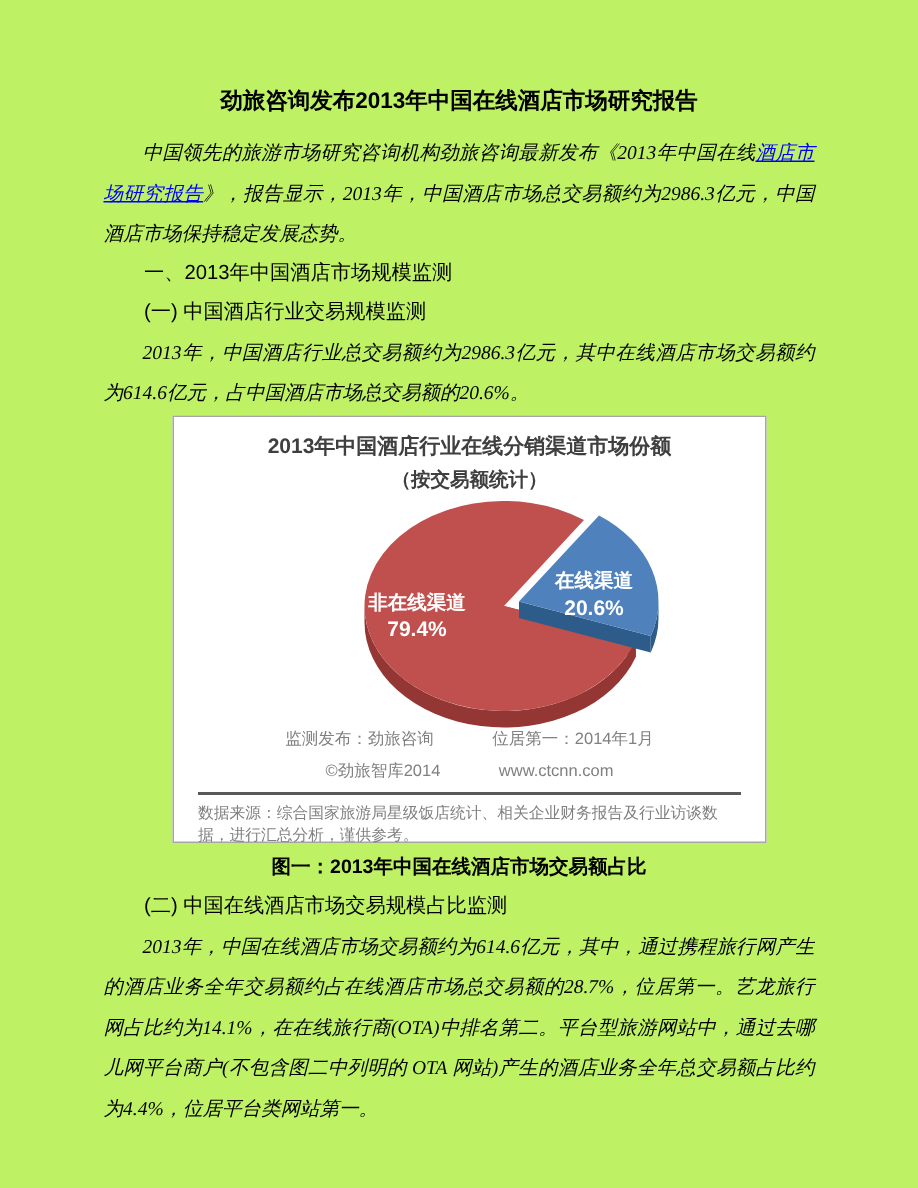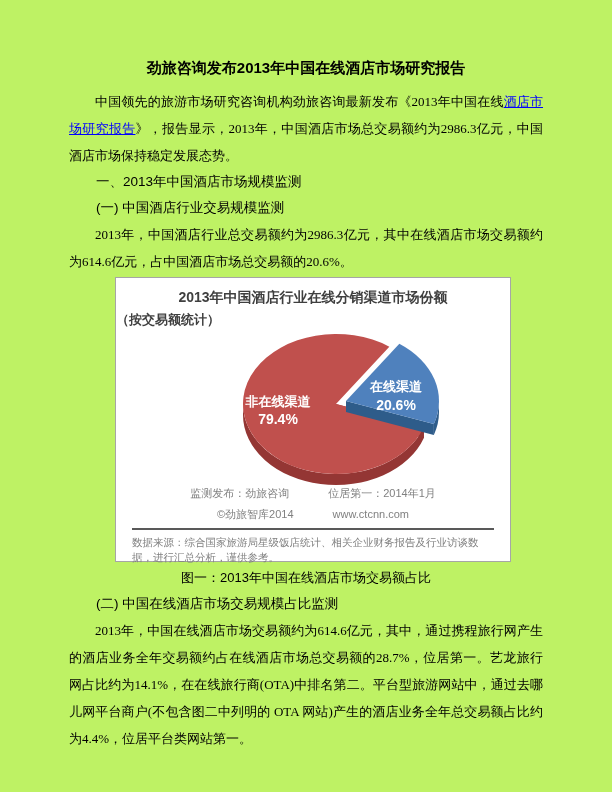--- a/index.html
+++ b/index.html
@@ -7,52 +7,52 @@
     position:relative; width:612px; height:792px; background:#bef264;
     box-sizing:border-box; padding:58px 69px 0 69px;
     font-family:"Liberation Serif", serif; color:#000; overflow:hidden;
   }
   .doc-title {
     font-family:"Liberation Sans", sans-serif; font-weight:bold;
     font-size:15px; line-height:20px; text-align:center; margin:0 0 10px 0;
   }
   .body-para {
     margin:0; font-size:13px; line-height:27px; text-align:justify;
-    text-indent:2em; word-break:break-all;
+    text-indent:2em; word-break:break-all;font-style:italic;
   }
   .doc-link { color:#0000ff; text-decoration:underline; cursor:pointer; }
   .h-num, .h-sub {
     font-family:"Liberation Sans", sans-serif; font-weight:normal;
     font-size:13.5px; line-height:26px; text-indent:2em; white-space:nowrap;
   }
   .chart-box {
     margin:2px 0 0 46px; width:396px; height:285px; box-sizing:border-box;
     border:1px solid #a6a6a6; position:relative; background:#fff;
     font-family:"Liberation Sans", sans-serif;
   }
   .chart-title {
     margin-top:10px; font-size:14px; font-weight:bold; color:#3f3f3f;
     text-align:center; line-height:18px;
   }
   .chart-subtitle {
     margin-top:5px; font-size:13px; font-weight:bold; color:#3f3f3f;
-    text-align:left; line-height:18px;
+    text-align:center; line-height:18px;
   }
   .pie-svg { display:block; margin:0 auto; }
   .chart-meta { margin-top:-6px; }
   .meta-row {
     display:flex; justify-content:center; padding:0 16px;
     font-size:11px; color:#808080; line-height:21px;gap:39px;
   }
   .chart-divider { border-top:2px solid #595959; margin:3px 16px 0 16px; }
   .chart-source {
     padding:5px 16px 0 16px; font-size:10.5px; color:#808080; line-height:15px;
   }
   .fig-caption {
-    font-family:"Liberation Sans", sans-serif; font-weight:normal;
+    font-family:"Liberation Sans", sans-serif; font-weight:bold;
     font-size:13px; text-align:center; line-height:26px; margin-top:3px;
   }
 </style>
 </head>
 <body>
 
 <div class="page">
 
   <div class="doc-title">劲旅咨询发布2013年中国在线酒店市场研究报告</div>
 

